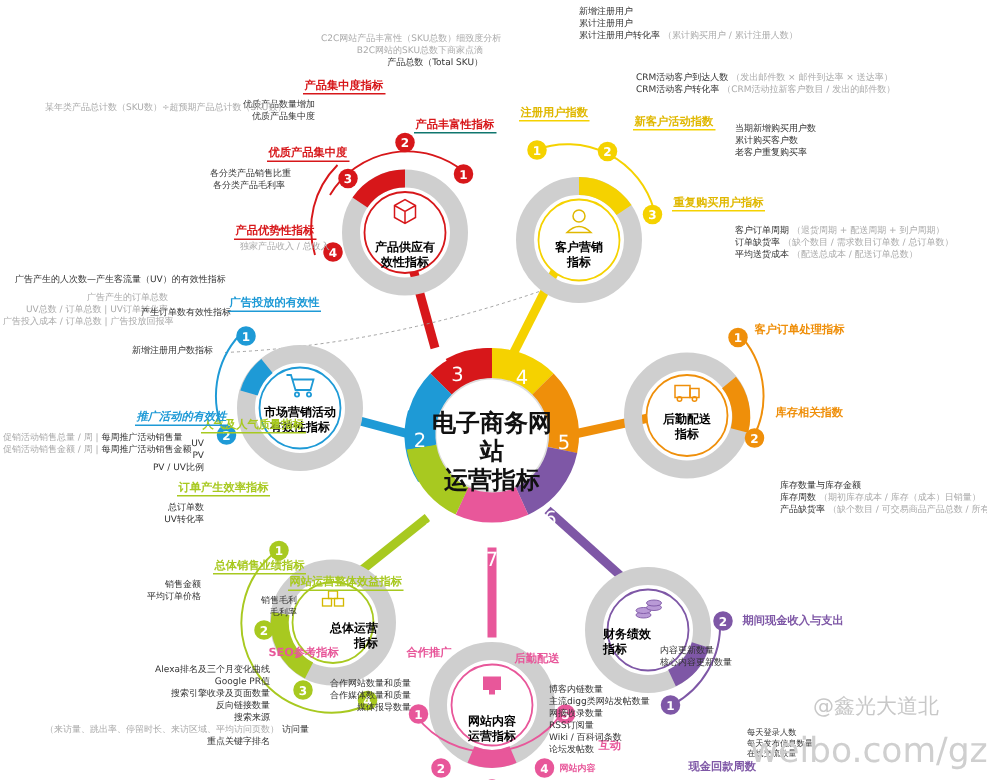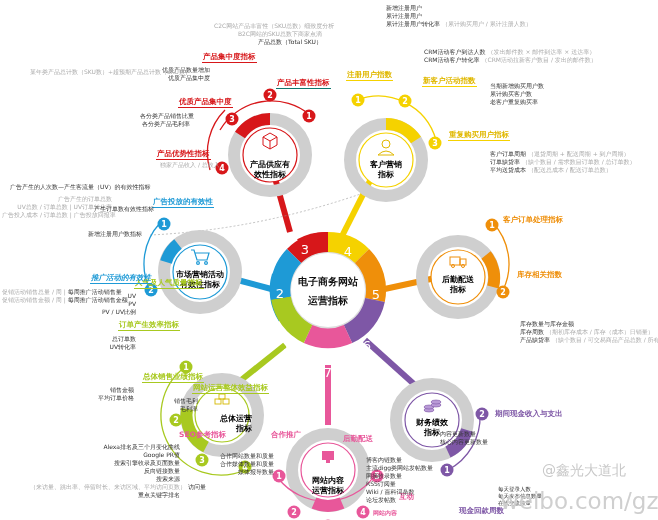--- a/index.html
+++ b/index.html
@@ -172,38 +172,38 @@
     <text x="305" y="254">3</text>
     <text x="348" y="256">4</text>
     <text x="376" y="299">5</text>
     <text x="367" y="350">6</text>
     <text x="328" y="377">7</text>
     <text x="287" y="350">1</text>
     <text x="280" y="298">2</text>
   </g>
 </svg>
 
-<div style="position:absolute;left:283px;top:272px;width:90px;text-align:center;font-weight:bold;font-size:10px;line-height:19px;color:#111;">
+<div style="position:absolute;left:283px;top:272px;width:90px;text-align:center;font-weight:bold;font-size:16px;line-height:19px;color:#111;">
   <div>电子商务网站</div>
   <div>运营指标</div>
 </div>
 
 <div style="position:absolute;left:240px;top:160px;width:60px;text-align:center;font-size:8px;font-weight:bold;line-height:10px;">
   <div>产品供应有</div>
       <div>效性指标</div>
     </div>
 <div style="position:absolute;left:356px;top:160px;width:60px;text-align:center;font-size:8px;font-weight:bold;line-height:10px;">
   <div>客户营销</div>
       <div>指标</div>
     </div>
 <div style="position:absolute;left:428px;top:275px;width:60px;text-align:center;font-size:8px;font-weight:bold;line-height:10px;">
   <div>后勤配送</div>
       <div>指标</div>
     </div>
-<div style="position:absolute;left:402px;top:418px;width:60px;text-align:center;font-size:8px;font-weight:bold;line-height:10px;">
+<div style="position:absolute;left:402px;top:418px;width:60px;font-size:8px;font-weight:bold;line-height:10px;">
   <div>财务绩效</div>
       <div>指标</div>
     </div>
 <div style="position:absolute;left:298px;top:476px;width:60px;text-align:center;font-size:8px;font-weight:bold;line-height:10px;">
   <div>网站内容</div>
       <div>运营指标</div>
     </div>
 <div style="position:absolute;left:192px;top:414px;width:60px;text-align:right;font-size:8px;font-weight:bold;line-height:10px;">
   <div>总体运营</div>
       <div>指标</div>

